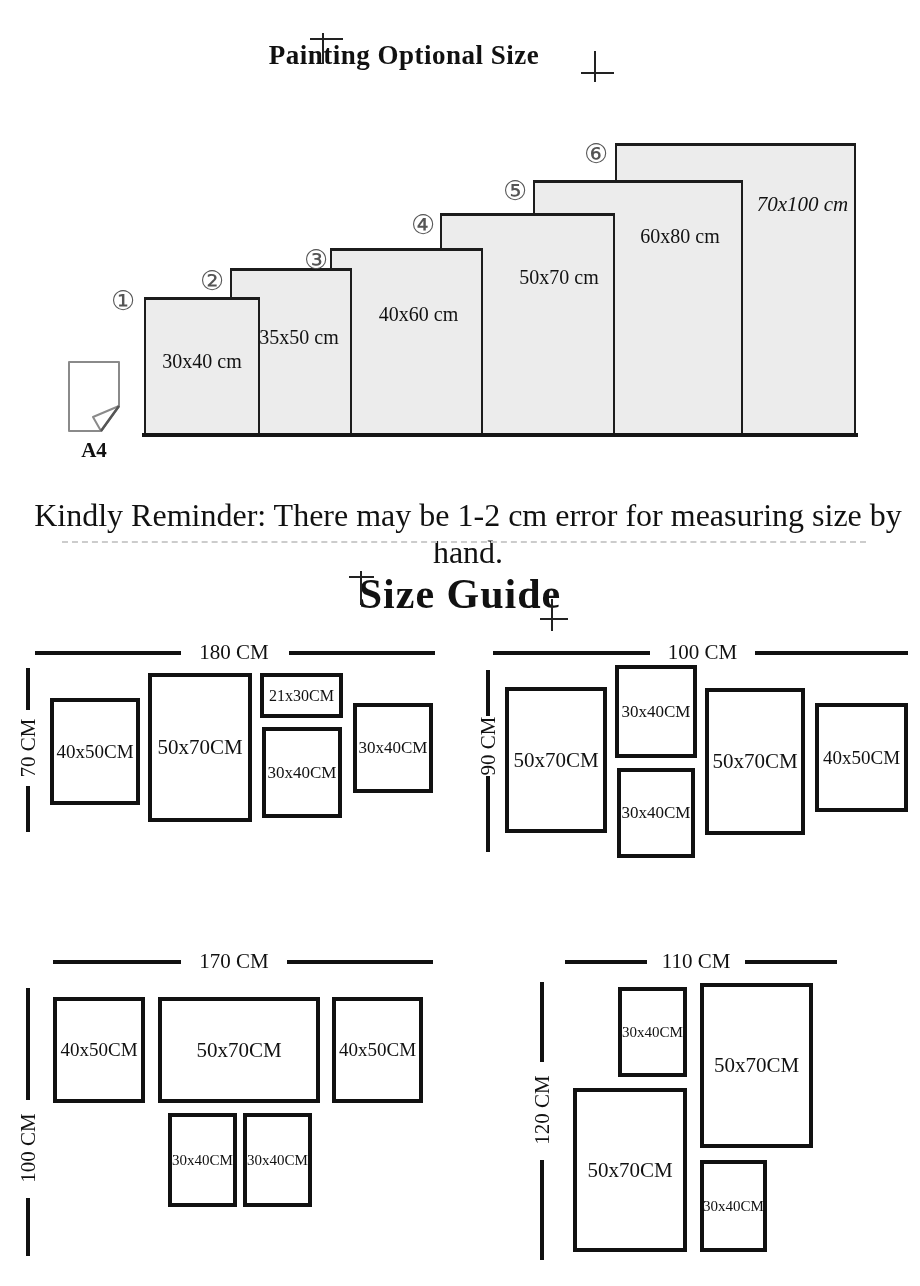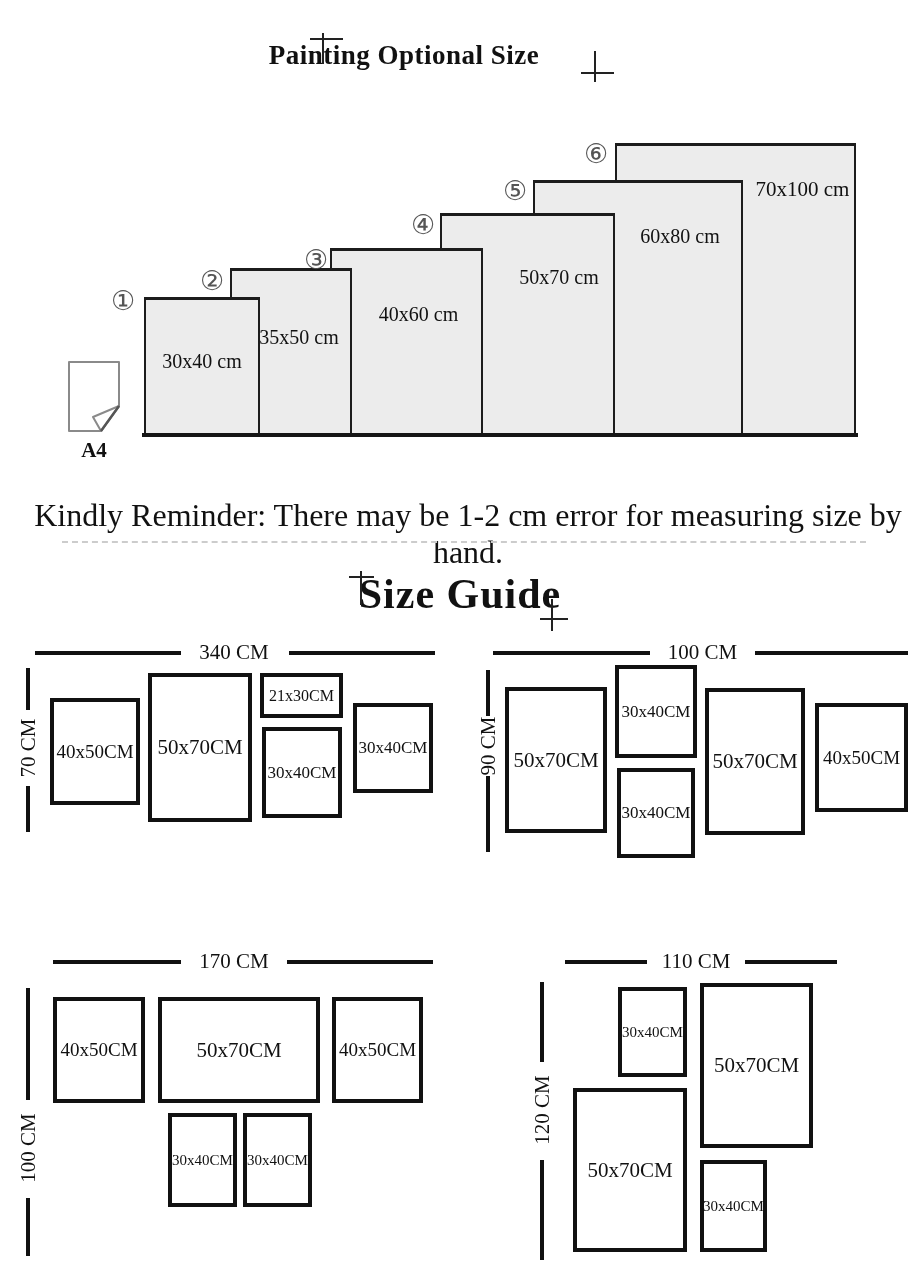--- a/index.html
+++ b/index.html
@@ -66,21 +66,21 @@
 <div class="abs step" style="left:330px;top:248px;width:153px;height:187px;z-index:24;">
   <span class="slabel" style="left:22px;width:129px;top:52px;">40x60 cm</span>
 </div>
 <div class="abs step" style="left:440px;top:213px;width:175px;height:222px;z-index:23;">
   <span class="slabel" style="left:52px;width:130px;top:50px;">50x70 cm</span>
 </div>
 <div class="abs step" style="left:533px;top:180px;width:210px;height:255px;z-index:22;">
   <span class="slabel" style="left:82px;width:126px;top:42px;">60x80 cm</span>
 </div>
 <div class="abs step" style="left:615px;top:143px;width:241px;height:292px;z-index:21;">
-  <span class="slabel" style="left:126px;width:119px;top:31px;font-size:21px;">70x100 cm</span>
+  <span class="slabel" style="left:126px;width:119px;top:46px;font-size:21px;font-style:italic;">70x100 cm</span>
 </div>
 <div class="abs baseline" style="left:142px;top:433px;width:716px;height:4px;"></div>
 
 <span class="abs circ" style="left:111px;top:288px;">①</span>
 <span class="abs circ" style="left:200px;top:268px;">②</span>
 <span class="abs circ" style="left:304px;top:247px;">③</span>
 <span class="abs circ" style="left:411px;top:212px;">④</span>
 <span class="abs circ" style="left:503px;top:178px;">⑤</span>
 <span class="abs circ" style="left:584px;top:141px;">⑥</span>
 
@@ -94,21 +94,21 @@
 <p class="abs reminder">Kindly Reminder: There may be 1-2 cm error for measuring size by hand.</p>
 <div class="abs divider"></div>
 
 <h2 class="abs guide-title">Size Guide</h2>
 <div class="abs mark" style="left:360px;top:571px;width:2px;height:34px;"></div>
 <div class="abs mark" style="left:349px;top:576px;width:25px;height:2px;"></div>
 <div class="abs mark" style="left:551px;top:599px;width:2px;height:32px;"></div>
 <div class="abs mark" style="left:540px;top:618px;width:28px;height:2px;"></div>
 
 <div class="abs hseg" style="left:35px;top:651px;width:146px;"></div>
-<span class="abs wlabel" style="left:181px;top:640px;width:106px;">340 CM</span>
+<span class="abs wlabel" style="left:181px;top:640px;width:106px;">180 CM</span>
 <div class="abs hseg" style="left:289px;top:651px;width:146px;"></div>
 <div class="abs vseg" style="left:26px;top:668px;height:42px;"></div>
 <span class="abs hlabel" style="left:28px;top:748px;">70 CM</span>
 <div class="abs vseg" style="left:26px;top:786px;height:46px;"></div>
 <div class="abs frame" style="left:50px;top:698px;width:90px;height:107px;">
     <span class="fs19">40x50CM</span>
   </div>
 <div class="abs frame" style="left:148px;top:673px;width:104px;height:149px;">
     <span class="fs21">50x70CM</span>
   </div>

